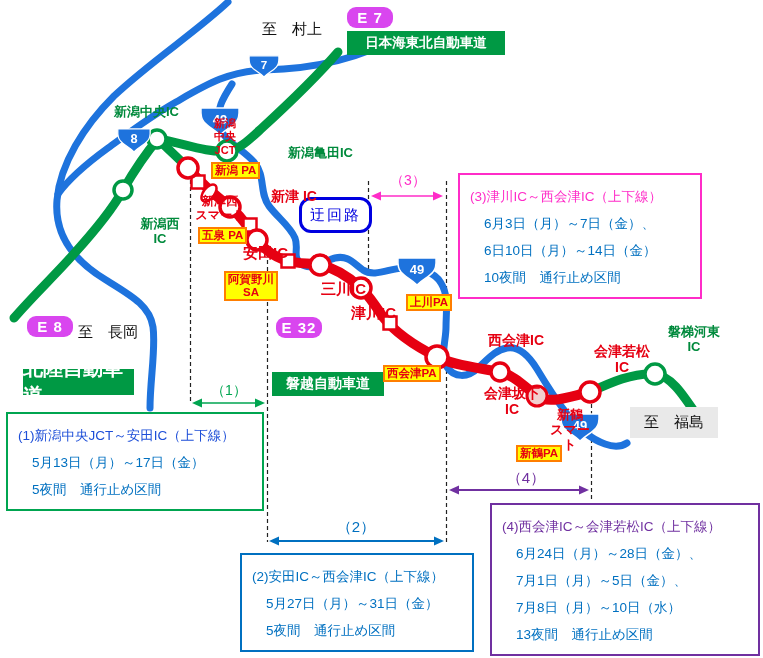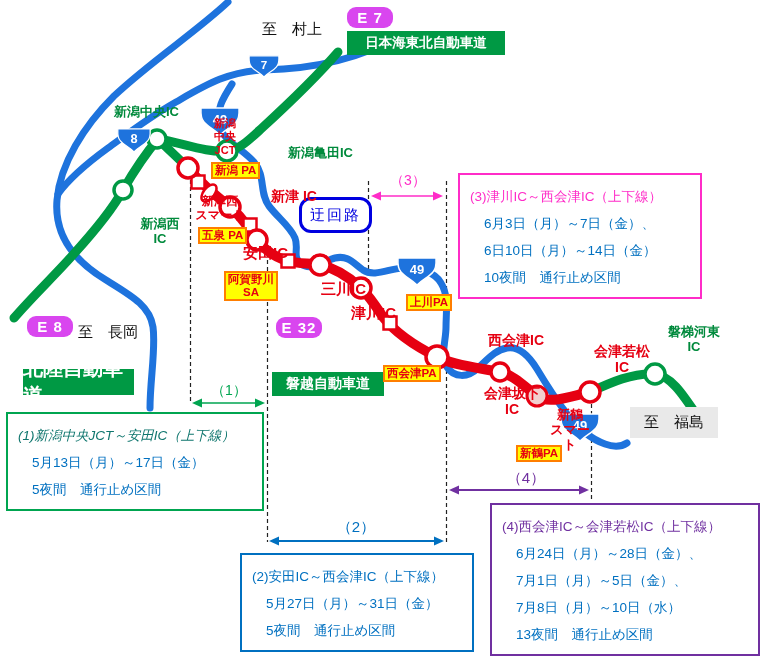--- a/index.html
+++ b/index.html
@@ -19,21 +19,21 @@
           display:flex;align-items:center;justify-content:center;}
   .pa{position:absolute;background:#ffff00;border:2px solid #ff7e00;color:#e60012;
       font-weight:bold;font-size:11.5px;line-height:1.15;text-align:center;
       padding:0 2px;white-space:pre-line;}
   .detour{position:absolute;border:3px solid #0000e0;color:#0000e0;background:#fff;
       display:flex;align-items:center;justify-content:center;font-size:15px;letter-spacing:2px;}
   .ibox{position:absolute;background:#fff;border:2px solid;padding:8px 8px 6px 10px;
       font-size:13.5px;}
   .ibox .row{height:27px;display:flex;align-items:center;}
   .ibox .date{color:#0070c0;padding-left:14px;}
-  .ibox.c1{border-color:#00a550;} .ibox.c1 .title{color:#0f766e;font-style:italic;}
+  .ibox.c1{border-color:#00a550;} .ibox.c1 .title{color:#1d4ed8;}
   .ibox.c2{border-color:#0070c0;} .ibox.c2 .title{color:#0070c0;}
   .ibox.c3{border-color:#ff2cc8;} .ibox.c3 .title{color:#ff2cc8;}
   .ibox.c4{border-color:#7030a0;} .ibox.c4 .title{color:#7030a0;}
   .seclbl{position:absolute;font-size:14px;text-align:center;}
   .s1c{color:#00a550;} .s2c{color:#0070c0;} .s3c{color:#ff2cc8;} .s4c{color:#7030a0;}
   .grayband{position:absolute;background:#e9e9e9;display:flex;align-items:center;
       justify-content:center;color:#111;font-size:15px;}
 </style>
 </head>
 <body>

